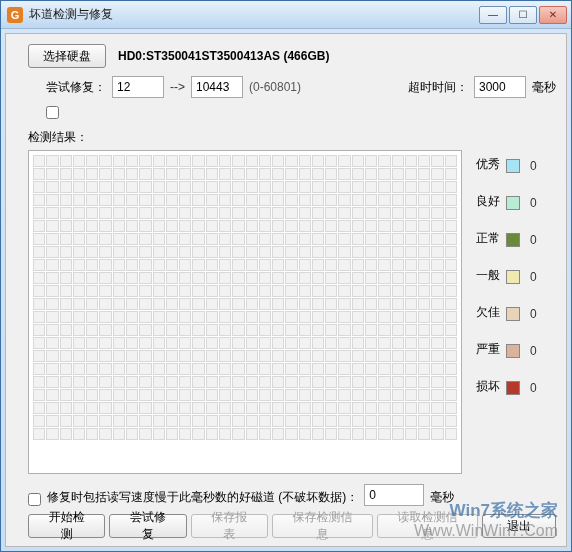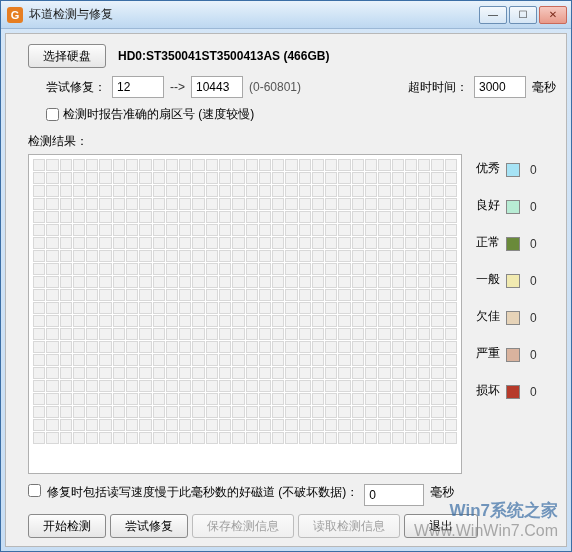--- a/index.html
+++ b/index.html
@@ -103,21 +103,21 @@
 .legend {
   width: 80px;
   display: flex;
   flex-direction: column;
   gap: 20px;
   padding-top: 6px;
 }
 .legend-item { display: flex; align-items: flex-end; gap: 6px; font-size:12px;}
 .swatch { width: 14px; height: 14px; border: 1px solid #888; }
 .legend-count { margin-left: 4px; color:#333;}
-.repair-row { display: flex; align-items: flex-start; gap: 6px; margin-top: 10px; margin-bottom: 8px;}
+.repair-row { display: flex; align-items: flex-end; gap: 6px; margin-top: 10px; margin-bottom: 8px;}
 .bottom-row { display: flex; align-items: center; gap: 4px; margin-top: auto;}
 .bottom-row .btn { min-width: 74px; }
 .watermark {
   position: absolute;
   right: 8px; bottom: 6px;
   text-align: right;
   font-size: 12px;
   pointer-events: none;
   opacity: 0.7;
 }
@@ -154,21 +154,20 @@
       <input class="text-input w50" value="10443" style="">
       <span class="hint">(0-60801)</span>
       <span class="spacer"></span>
       <span>超时时间：</span>
       <input class="text-input w50" value="3000" style="">
       <span>毫秒</span>
     </div>
 
     <div class="checkbox-row" style="padding-left:18px;">
       <input type="checkbox" style="">
-      <span>检测时报告准确的扇区号 (速度较慢)</span>
     </div>
 
     <div class="result-label">检测结果：</div>
 
     <div class="mid-area">
       <div class="grid-box">
         <div class="grid" id="grid">
             <div class="cell"></div>
             <div class="cell"></div>
             <div class="cell"></div>
@@ -917,20 +916,21 @@
     <div class="repair-row">
       <input type="checkbox" style="">
       <span>修复时包括读写速度慢于此毫秒数的好磁道 (不破坏数据)：</span>
       <input class="text-input w60" value="0" style="">
       <span>毫秒</span>
     </div>
 
     <div class="bottom-row">
       <button class="btn">开始检测</button>
       <button class="btn">尝试修复</button>
+      <button class="btn disabled">保存报表</button>
       <button class="btn disabled">保存检测信息</button>
       <button class="btn disabled">读取检测信息</button>
       <button class="btn">退出</button>
     </div>
 
     <div class="watermark">
       <div class="l1">Win7系统之家</div>
       <div class="l2">Www.WinWin7.Com</div>
     </div>
 

